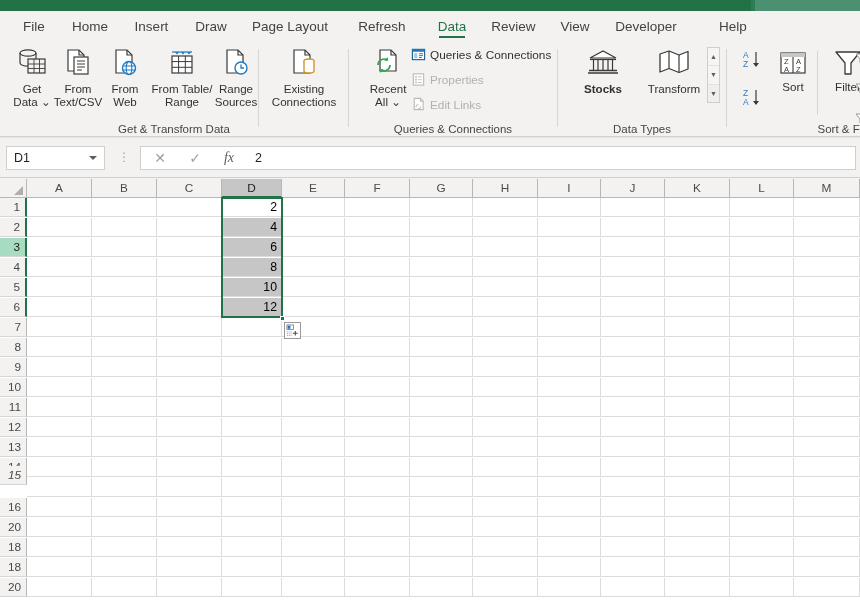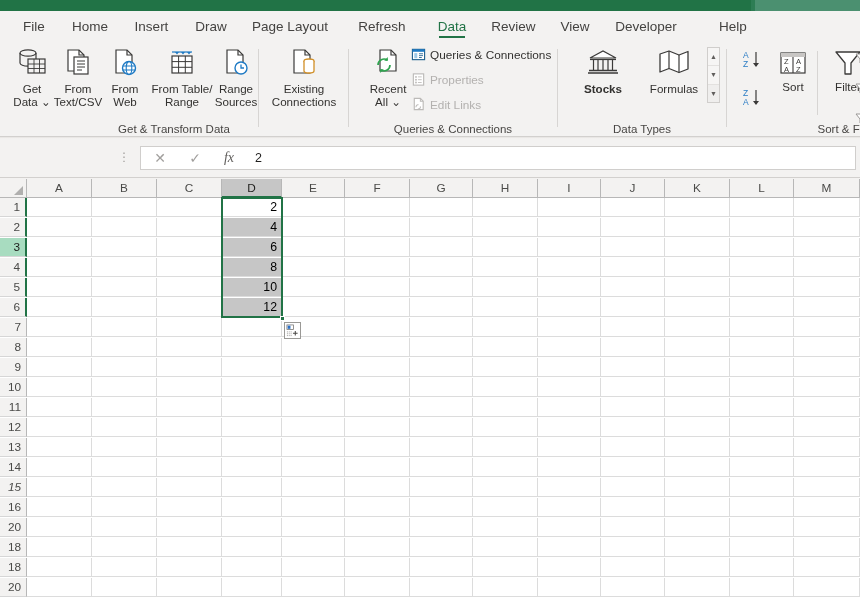--- a/index.html
+++ b/index.html
@@ -396,21 +396,21 @@
         <div class="lbl">Stocks</div>
       </div>
 
       <div class="btn-big" style="left:78px;width:76px;">
         <div class="ico">
           <svg width="34" height="32" viewBox="0 0 34 32">
             <path d="M3 7 L12 4 L22 8 L31 4.5 V22 L22 25.5 L12 21.5 L3 25 Z" fill="#fff" stroke="#3b3a39" stroke-width="1.3" stroke-linejoin="round"></path>
             <path d="M12 4 V21.5 M22 8 V25.5" stroke="#3b3a39" stroke-width="1.2"></path>
           </svg>
         </div>
-        <div class="lbl">Formulas</div>
+        <div class="lbl">Transform</div>
       </div>
 
       <div class="gallery-scroll" style="right:6px;">
         <div>▲</div>
         <div>▼</div>
         <div>▼</div>
       </div>
 
       <div class="group-label">Data Types</div>
     </div>
@@ -479,20 +479,24 @@
         </svg>
       </div>
 
       <div class="group-label" style="left:auto;right:-8px;width:auto;">Sort &amp; Filt</div>
     </div>
 
   </div>
   <div class="ribbon-shadow"></div>
 
   <div class="fbar">
+    <div class="namebox">
+      <span>D1</span>
+      <span class="caret"></span>
+    </div>
     <div class="fb-dots">⋮</div>
     <div class="fb-btnwrap"></div>
     <div class="fb-btn" style="left:143px;">✕</div>
     <div class="fb-btn" style="left:178px;">✓</div>
     <div class="fb-btn" style="left:212px;font-style:italic;font-family:'Liberation Serif',serif;color:#605e5c;">fx</div>
     <div class="fb-input">
       <span>2</span>
     </div>
   </div>
 
@@ -577,21 +581,21 @@
         </div>
         <div class="rowhead" style="top: 239px;">
           <span>12</span>
         </div>
         <div class="rowhead" style="top: 259px;">
           <span>13</span>
         </div>
         <div class="rowhead" style="top: 279px;">
           <span>14</span>
         </div>
-        <div class="rowhead" style="top: 299px; font-style: italic;">
+        <div class="rowhead" style="top: 287px; font-style: italic;">
           <span>15</span>
         </div>
         <div class="rowhead" style="top: 319px;">
           <span>16</span>
         </div>
         <div class="rowhead" style="top: 339px;">
           <span>20</span>
         </div>
         <div class="rowhead" style="top: 359px;">
           <span>18</span>

